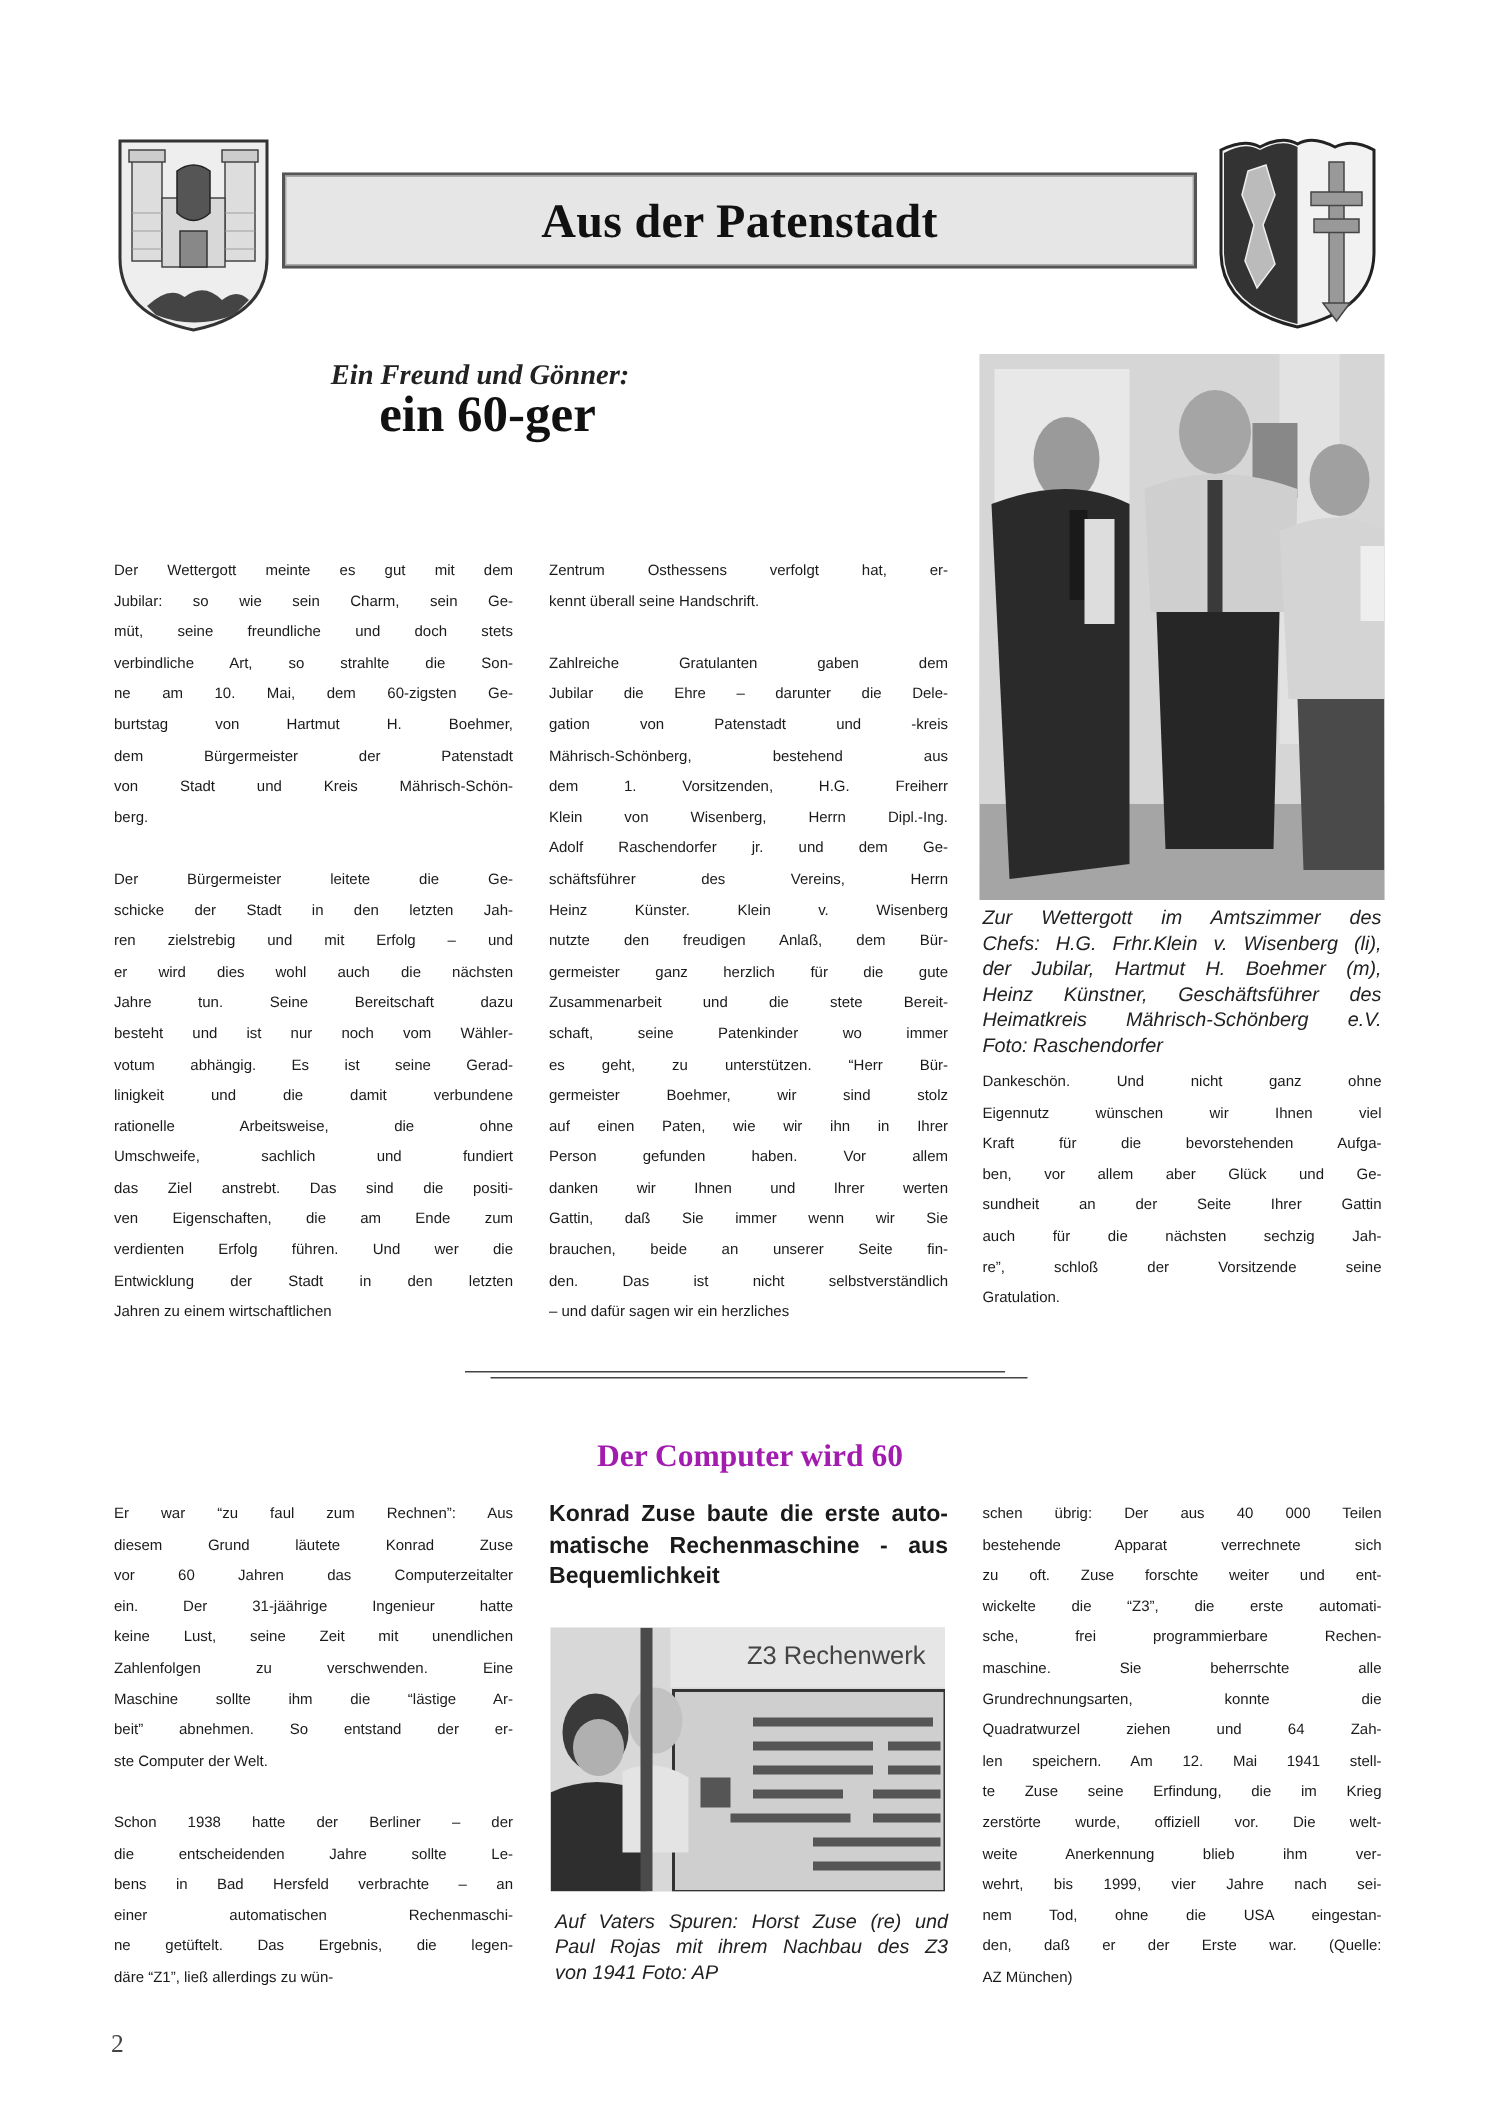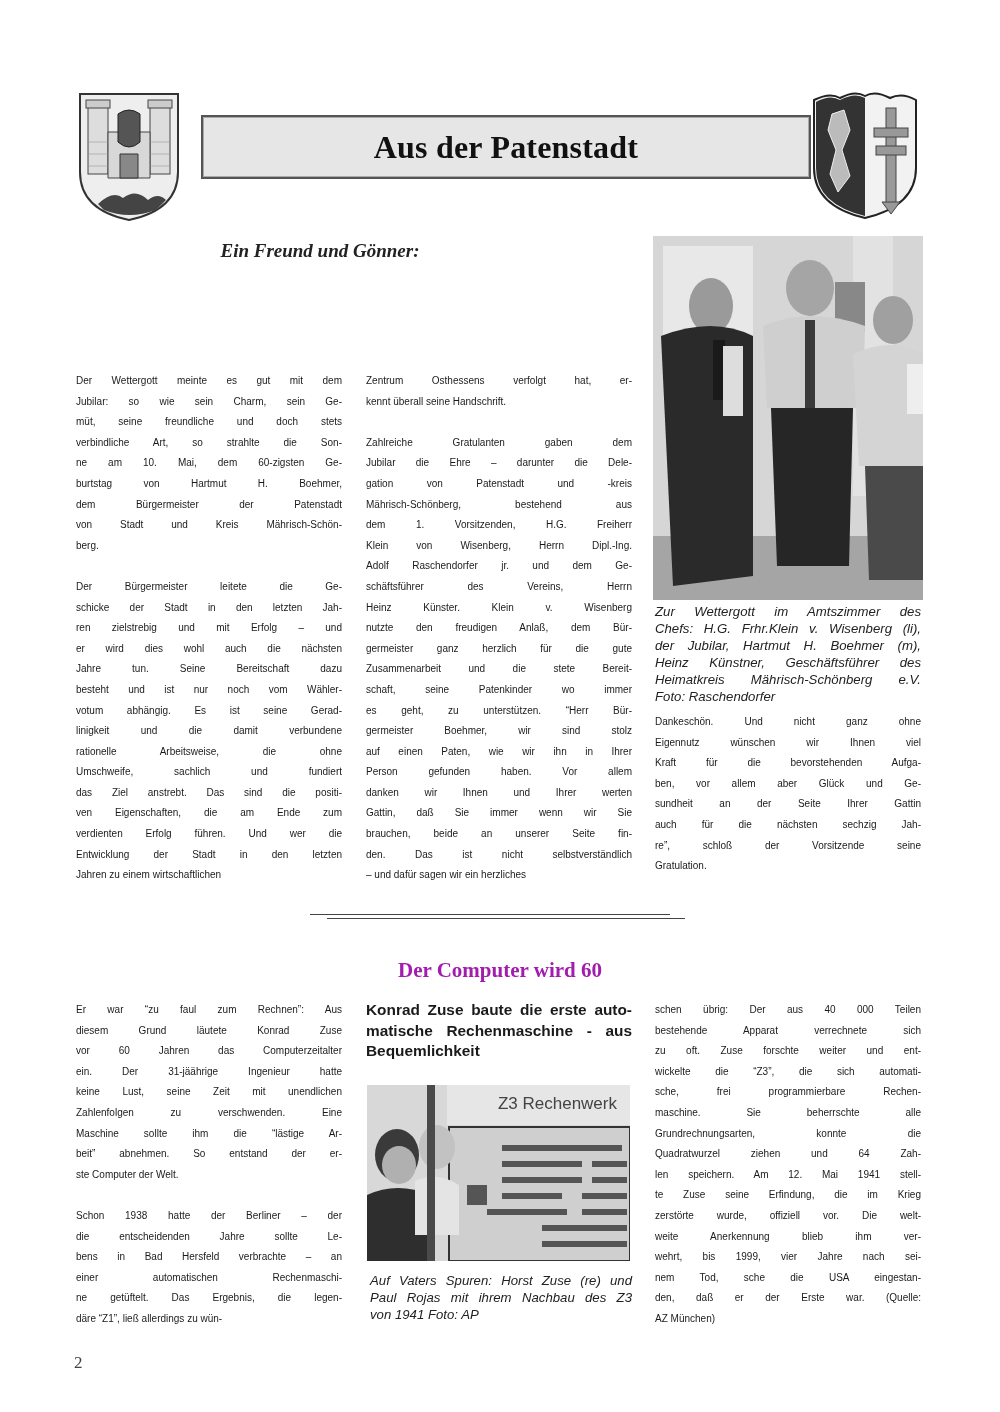--- a/index.html
+++ b/index.html
@@ -2,21 +2,21 @@
 <html><head>
 <meta charset="utf-8">
 <style>
   html, body { margin:0; padding:0; background:#fff; }
   body { width:1000px; height:1412px; position:relative; overflow:hidden; font-family:"Liberation Sans", sans-serif; color:#1a1a1a; }
 
   
   .crest { position:absolute; }
   .crest-left { left:78px; top:92px; width:102px; height:130px; }
   .crest-right { left:810px; top:90px; width:110px; height:130px; }
-  .banner { position:absolute; left:188px; top:115px; width:606px; height:60px; background:#e6e6e6; border:2px solid #555; box-shadow:inset 0 0 0 1px #aaa; display:flex; align-items:center; justify-content:center;margin-left:13px; }
+  .banner { position:absolute; left:188px; top:115px; width:606px; height:60px; background:#e6e6e6; border:2px solid #555; box-shadow:inset 0 0 0 1px #aaa; display:flex; align-items:center; justify-content:center; }
   .banner-title { font-family:"Liberation Serif", serif; font-weight:bold; font-size:32px; color:#111; letter-spacing:0.2px; }
 
   
   .kicker { position:absolute; left:100px; width:440px; top:240px; text-align:center; font-family:"Liberation Serif", serif; font-style:italic; font-weight:bold; font-size:19px; color:#222; }
   .headline { position:absolute; left:90px; width:470px; top:258px; text-align:center; font-family:"Liberation Serif", serif; font-weight:bold; font-size:34px; line-height:38px; color:#111; }
 
   
   .col { position:absolute; font-size:10px; line-height:20.6px; color:#1a1a1a; }
   .col .ln { display:block; text-align:justify; text-align-last:justify; white-space:nowrap; height:20.6px; }
   .col .ln.last { text-align-last:left; }
@@ -85,20 +85,21 @@
       <rect x="76" y="18" width="10" height="96"></rect>
       <rect x="64" y="38" width="34" height="9"></rect>
       <rect x="66" y="56" width="30" height="9"></rect>
       <path d="M72,112 L81,124 L90,112 Z"></path>
     </g>
   </svg>
 </div>
 
 <div class="kicker">Ein Freund und Gönner:</div>
 <div class="headline">
+  <div>ein 60-ger</div>
 </div>
 
 <div class="col c1">
     <span class="ln">Der Wettergott meinte es gut mit dem</span>
     <span class="ln">Jubilar: so wie sein Charm, sein Ge-</span>
     <span class="ln">müt, seine freundliche und doch stets</span>
     <span class="ln">verbindliche Art, so strahlte die Son-</span>
     <span class="ln">ne am 10. Mai, dem 60-zigsten Ge-</span>
     <span class="ln">burtstag von Hartmut H. Boehmer,</span>
     <span class="ln">dem Bürgermeister der Patenstadt</span>
@@ -253,28 +254,28 @@
 <div class="caption cap2">
     <span class="ln">Auf Vaters Spuren: Horst Zuse (re) und</span>
     <span class="ln">Paul Rojas mit ihrem Nachbau des Z3</span>
     <span class="ln last">von 1941 Foto: AP</span>
   </div>
 
 <div class="col lc3">
     <span class="ln">schen übrig: Der aus 40 000 Teilen</span>
     <span class="ln">bestehende Apparat verrechnete sich</span>
     <span class="ln">zu oft. Zuse forschte weiter und ent-</span>
-    <span class="ln">wickelte die “Z3”, die sich automati-</span>
+    <span class="ln">wickelte die “Z3”, die erste automati-</span>
     <span class="ln">sche, frei programmierbare Rechen-</span>
     <span class="ln">maschine. Sie beherrschte alle</span>
     <span class="ln">Grundrechnungsarten, konnte die</span>
     <span class="ln">Quadratwurzel ziehen und 64 Zah-</span>
     <span class="ln">len speichern. Am 12. Mai 1941 stell-</span>
     <span class="ln">te Zuse seine Erfindung, die im Krieg</span>
     <span class="ln">zerstörte wurde, offiziell vor. Die welt-</span>
     <span class="ln">weite Anerkennung blieb ihm ver-</span>
     <span class="ln">wehrt, bis 1999, vier Jahre nach sei-</span>
-    <span class="ln">nem Tod, sche die USA eingestan-</span>
+    <span class="ln">nem Tod, ohne die USA eingestan-</span>
     <span class="ln">den, daß er der Erste war. (Quelle:</span>
     <span class="ln last">AZ München)</span>
   </div>
 
 <div class="page-number">2</div>
 
 </body></html>

